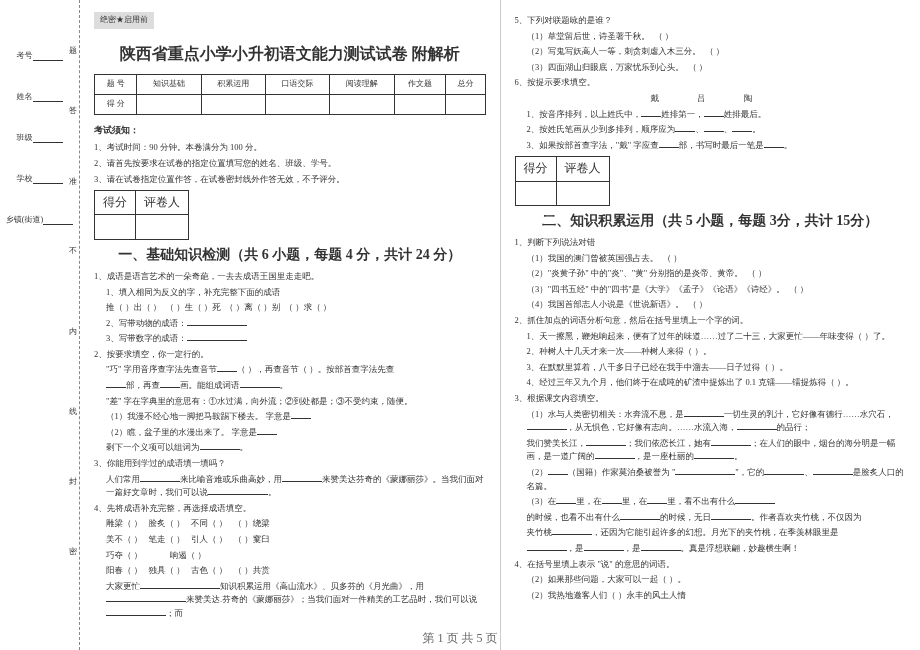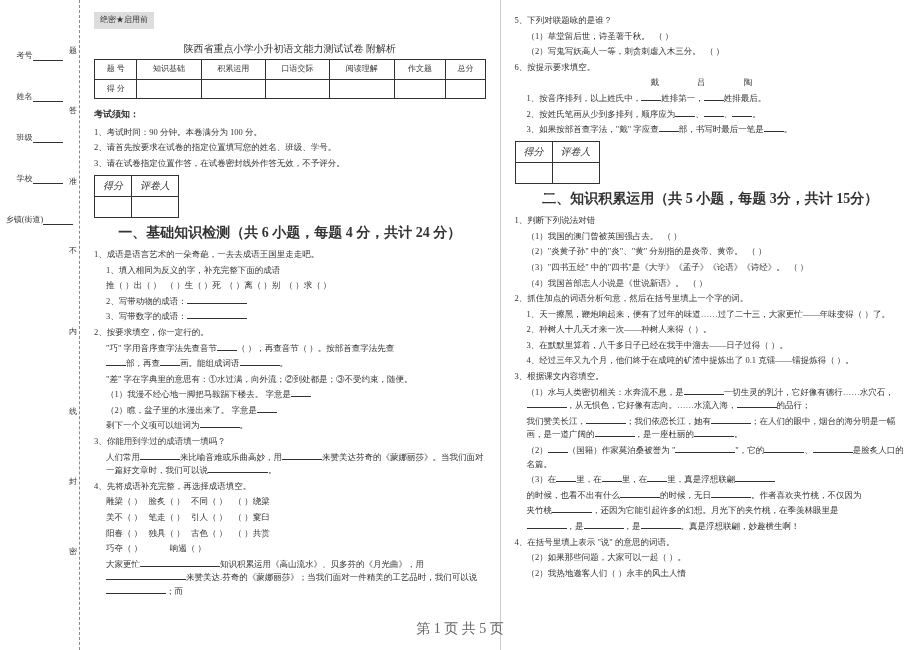--- a/index.html
+++ b/index.html
@@ -6,36 +6,36 @@
     body { font-family: "SimSun", serif; font-size: 9px; background: #fff; width: 920px; height: 650px; position: relative; color: #333; }
     .page { display: flex; width: 920px; height: 650px; }
     .margin-strip { width: 80px; border-right: 1px dashed #888; position: relative; padding: 20px 3px; }
     .margin-strip .v-label { writing-mode: vertical-rl; text-orientation: upright; position: absolute; font-size: 8px; }
     .margin-label { font-size: 8px; display: block; margin: 30px 0; text-align: center; }
     .margin-label .uline { display: inline-block; border-bottom: 1px solid #333; width: 20px; vertical-align: middle; }
     .columns { display: flex; flex: 1; }
     .col { flex: 1; padding: 12px 14px 4px 14px; font-size: 8.5px; line-height: 1.6; }
     .col-left { border-right: 1px solid #ccc; }
     .secret-box { display: inline-block; background: #ddd; padding: 2px 6px; font-size: 8px; margin-bottom: 6px; }
-    .title { text-align: center; font-size: 10px; font-weight: normal; margin: 6px 0 2px; }
+    .title { text-align: center; font-size: 16px; font-weight: bold; margin: 6px 0 8px; }
     table.score { border-collapse: collapse; width: 100%; margin-bottom: 8px; }
     table.score td { border: 1px solid #333; padding: 3px 4px; text-align: center; font-size: 8px; margin-top: 44px; }
     .sec-head { font-size: 9px; font-weight: bold; margin: 6px 0 4px; }
     .mini-table { border-collapse: collapse; margin: 4px 0; }
-    .mini-table td { border: 1px solid #333; padding: 2px 8px; font-size: 10px; font-style: italic; }
+    .mini-table td { border: 1px solid #333; padding: 2px 8px; font-size: 12px; }
     .section-title { text-align: center; font-weight: bold; font-size: 14px; margin: 4px 0; }
     .q { margin: 2px 0; text-indent: 0; }
     .indent { padding-left: 12px; }
     .uline { display: inline-block; border-bottom: 1px solid #333; min-width: 30px; height: 9px; vertical-align: baseline; }
     .uline.w20 { min-width: 20px; }
     .uline.w40 { min-width: 40px; }
     .uline.w60 { min-width: 60px; }
     .uline.w80 { min-width: 80px; }
     .paren { display: inline-block; width: 28px; text-align: center; }
-    .footer { position: absolute; bottom: 12px; left: 0; right: 0; text-align: center; font-size: 14px; color: #666; }
+    .footer { position: absolute; bottom: 3px; left: 0; right: 0; text-align: center; font-size: 12px; color: #666; }
   </style>
 </head>
 <body>
 
 <div class="page">
   <div class="margin-strip">
     <div class="margin-label"><span>考号</span><span class="uline"></span></div>
     <div class="margin-label"><span>姓名</span><span class="uline"></span></div>
     <div class="margin-label"><span>班级</span><span class="uline"></span></div>
     <div class="margin-label"><span>学校</span><span class="uline"></span></div>
@@ -112,29 +112,30 @@
       <div class="q indent"><span>（1）我漫不经心地一脚把马鞍踢下楼去。   字意是</span><span class="uline w20"></span></div>
       <div class="q indent"><span>（2）瞧，盆子里的水漫出来了。   字意是</span><span class="uline w20"></span></div>
       <div class="q indent"><span>剩下一个义项可以组词为</span><span class="uline w40"></span>。</div>
 
       <div class="q">3、你能用到学过的成语填一填吗？</div>
       <div class="q indent"><span>人们常用</span><span class="uline w40"></span><span>来比喻音难或乐曲高妙，用</span><span class="uline w40"></span><span>来赞美达芬奇的《蒙娜丽莎》。当我们面对一篇好文章时，我们可以说</span><span class="uline w60"></span>。</div>
 
       <div class="q">4、先将成语补充完整，再选择成语填空。</div>
       <div class="q indent"><span>雕梁（ ）</span>&nbsp;&nbsp;&nbsp;<span>脍炙（ ）</span>&nbsp;&nbsp;&nbsp;<span>不同（ ）</span>&nbsp;&nbsp;&nbsp;<span>（ ）绕梁</span></div>
       <div class="q indent"><span>美不（ ）</span>&nbsp;&nbsp;&nbsp;<span>笔走（ ）</span>&nbsp;&nbsp;&nbsp;<span>引人（ ）</span>&nbsp;&nbsp;&nbsp;<span>（ ）窠臼</span></div>
+      <div class="q indent"><span>巧夺（ ）</span>&nbsp;&nbsp;&nbsp;&nbsp;&nbsp;&nbsp;&nbsp;&nbsp;&nbsp;&nbsp;&nbsp;&nbsp;&nbsp;<span>响遏（ ）</span></div>
       <div class="q indent"><span>阳春（ ）</span>&nbsp;&nbsp;&nbsp;<span>独具（ ）</span>&nbsp;&nbsp;&nbsp;<span>古色（ ）</span>&nbsp;&nbsp;&nbsp;<span>（ ）共赏</span></div>
-      <div class="q indent"><span>巧夺（ ）</span>&nbsp;&nbsp;&nbsp;&nbsp;&nbsp;&nbsp;&nbsp;&nbsp;&nbsp;&nbsp;&nbsp;&nbsp;&nbsp;<span>响遏（ ）</span></div>
       <div class="q indent"><span>大家更忙</span><span class="uline w80"></span><span>知识积累运用《高山流水》、贝多芬的《月光曲》，用</span><span class="uline w80"></span><span>来赞美达.芬奇的《蒙娜丽莎》；当我们面对一件精美的工艺品时，我们可以说</span><span class="uline w60"></span><span>；而</span></div>
     </div>
 
     <div class="col">
       <div class="q">5、下列对联题咏的是谁？</div>
       <div class="q indent"><span>（1）草堂留后世，诗圣著千秋。</span><span class="paren">（    ）</span></div>
       <div class="q indent"><span>（2）写鬼写妖高人一等，刺贪刺虐入木三分。</span><span class="paren">（    ）</span></div>
+      <div class="q indent"><span>（3）四面湖山归眼底，万家忧乐到心头。</span><span class="paren">（    ）</span></div>
       <div class="q">6、按提示要求填空。</div>
       <div class="q" style="text-align:center; letter-spacing:18px;">戴     吕     陶</div>
       <div class="q indent"><span>1、按音序排列，以上姓氏中，</span><span class="uline w20"></span><span>姓排第一，</span><span class="uline w20"></span><span>姓排最后。</span></div>
       <div class="q indent"><span>2、按姓氏笔画从少到多排列，顺序应为</span><span class="uline w20"></span>、<span class="uline w20"></span>、<span class="uline w20"></span>。</div>
       <div class="q indent"><span>3、如果按部首查字法，"戴" 字应查</span><span class="uline w20"></span><span>部，书写时最后一笔是</span><span class="uline w20"></span>。</div>
 
       <table class="mini-table">
         <tbody>
             <tr>
               <td>得分</td>
@@ -157,21 +158,21 @@
       <div class="q">2、抓住加点的词语分析句意，然后在括号里填上一个字的词。</div>
       <div class="q indent">1、天一擦黑，鞭炮响起来，便有了过年的味道……过了二十三，大家更忙——年味变得（   ）了。</div>
       <div class="q indent">2、种树人十几天才来一次——种树人来得（   ）。</div>
       <div class="q indent">3、在默默里算着，八千多日子已经在我手中溜去——日子过得（   ）。</div>
       <div class="q indent">4、经过三年又九个月，他们终于在成吨的矿渣中提炼出了 0.1 克镭——镭提炼得（   ）。</div>
 
       <div class="q">3、根据课文内容填空。</div>
       <div class="q indent"><span>（1）水与人类密切相关：水奔流不息，是</span><span class="uline w40"></span><span>一切生灵的乳汁，它好像有德行……</span><span>水穴石，</span><span class="uline w40"></span><span>，从无惧色，它好像有志向。</span><span>……水流入海，</span><span class="uline w40"></span><span>的品行；</span></div>
       <div class="q indent"><span>我们赞美长江，</span><span class="uline w40"></span><span>；我们依恋长江，她有</span><span class="uline w40"></span><span>；在人们的眼中，烟台的海分明是</span><span>一幅画，是一道广阔的</span><span class="uline w40"></span><span>，是一座杜丽的</span><span class="uline w40"></span>。</div>
       <div class="q indent"><span>（2）</span><span class="uline w20"></span><span>（国籍）作家莫泊桑被誉为 "</span><span class="uline w60"></span><span>"，它的</span><span class="uline w40"></span>、<span class="uline w40"></span><span>是脍炙人口的名篇。</span></div>
-      <div class="q indent"><span>（3）在</span><span class="uline w20"></span><span>里，在</span><span class="uline w20"></span><span>里，在</span><span class="uline w20"></span><span>里，真是浮想联翩</span><span class="uline w40"></span></div>
+      <div class="q indent"><span>（3）在</span><span class="uline w20"></span><span>里，在</span><span class="uline w20"></span><span>里，在</span><span class="uline w20"></span><span>里，看不出有什么</span><span class="uline w40"></span></div>
       <div class="q indent"><span>的时候，也看不出有什么</span><span class="uline w40"></span><span>的时候，无日</span><span class="uline w40"></span><span>。作者喜欢夹竹桃，不仅因为</span></div>
       <div class="q indent"><span>夹竹桃</span><span class="uline w40"></span><span>，还因为它能引起许多的幻想。月光下的夹竹桃，在季羡林眼里是</span></div>
       <div class="q indent"><span class="uline w40"></span><span>，是</span><span class="uline w40"></span><span>，是</span><span class="uline w40"></span><span>。真是浮想联翩，妙趣横生啊！</span></div>
 
       <div class="q">4、在括号里填上表示 "说" 的意思的词语。</div>
       <div class="q indent">（2）如果那些问题，大家可以一起（    ）。</div>
       <div class="q indent">（2）我热地邀客人们（    ）永丰的风土人情</div>
     </div>
   </div>
 </div>

